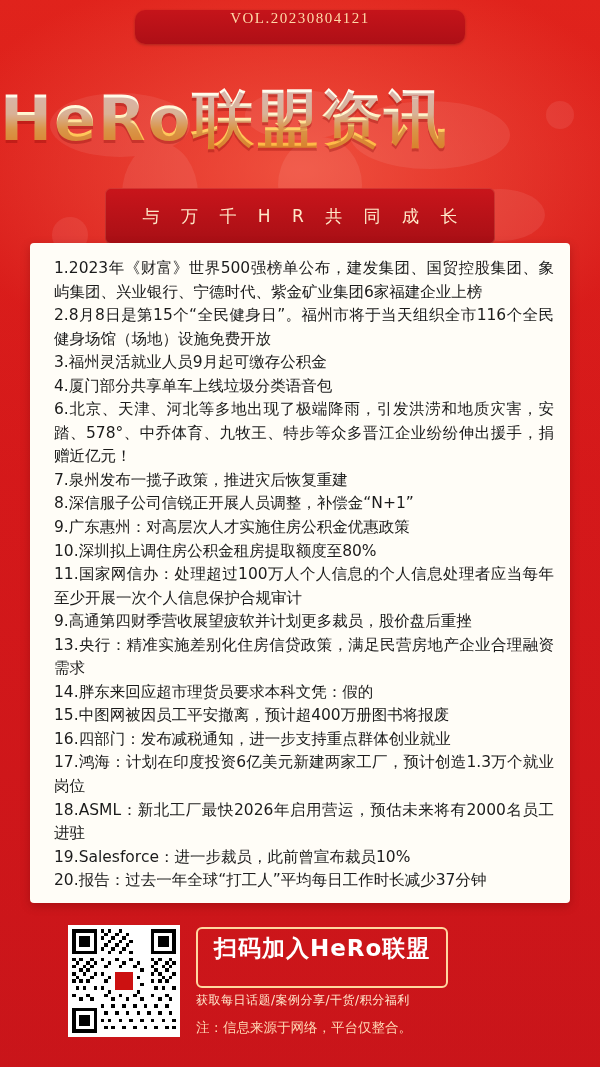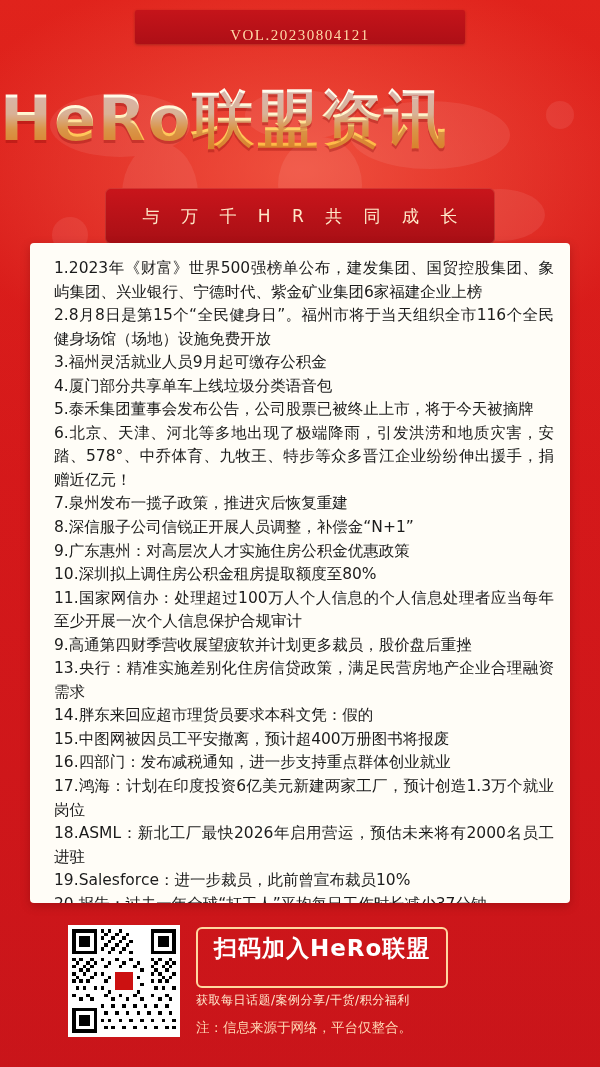--- a/index.html
+++ b/index.html
@@ -31,23 +31,23 @@
     pointer-events: none;
   }
   .vol-bar {
     position: absolute;
     top: 10px;
     left: 50%;
     transform: translateX(-50%);
     width: 330px;
     height: 34px;
     background: linear-gradient(180deg, #c5141a 0%, #ae0f16 100%);
-    border-radius: 2px;
+    border-radius: 10px;
     display: flex;
-    align-items: flex-end;
+    align-items: flex-start;
     justify-content: center;
     box-shadow: 0 1px 3px rgba(0,0,0,0.25);
   }
   .vol-bar span {
     color: #ffd9a8;
     font-size: 15px;
     letter-spacing: 1.5px;
     font-family: "Liberation Serif", serif;
   }
   .title-wrap {
@@ -195,21 +195,20 @@
   <div class="subtitle-pill">
     <span>与 万 千 H R 共 同 成 长</span>
   </div>
 
   <div class="news-card">
     <ul class="news-list">
       <li>1.2023年《财富》世界500强榜单公布，建发集团、国贸控股集团、象屿集团、兴业银行、宁德时代、紫金矿业集团6家福建企业上榜</li>
       <li>2.8月8日是第15个“全民健身日”。福州市将于当天组织全市116个全民健身场馆（场地）设施免费开放</li>
       <li>3.福州灵活就业人员9月起可缴存公积金</li>
       <li>4.厦门部分共享单车上线垃圾分类语音包</li>
-      <li>5.泰禾集团董事会发布公告，公司股票已被终止上市，将于今天被摘牌</li>
       <li>6.北京、天津、河北等多地出现了极端降雨，引发洪涝和地质灾害，安踏、578°、中乔体育、九牧王、特步等众多晋江企业纷纷伸出援手，捐赠近亿元！</li>
       <li>7.泉州发布一揽子政策，推进灾后恢复重建</li>
       <li>8.深信服子公司信锐正开展人员调整，补偿金“N+1”</li>
       <li>9.广东惠州：对高层次人才实施住房公积金优惠政策</li>
       <li>10.深圳拟上调住房公积金租房提取额度至80%</li>
       <li>11.国家网信办：处理超过100万人个人信息的个人信息处理者应当每年至少开展一次个人信息保护合规审计</li>
       <li>9.高通第四财季营收展望疲软并计划更多裁员，股价盘后重挫</li>
       <li>13.央行：精准实施差别化住房信贷政策，满足民营房地产企业合理融资需求</li>
       <li>14.胖东来回应超市理货员要求本科文凭：假的</li>
       <li>15.中图网被因员工平安撤离，预计超400万册图书将报废</li>

